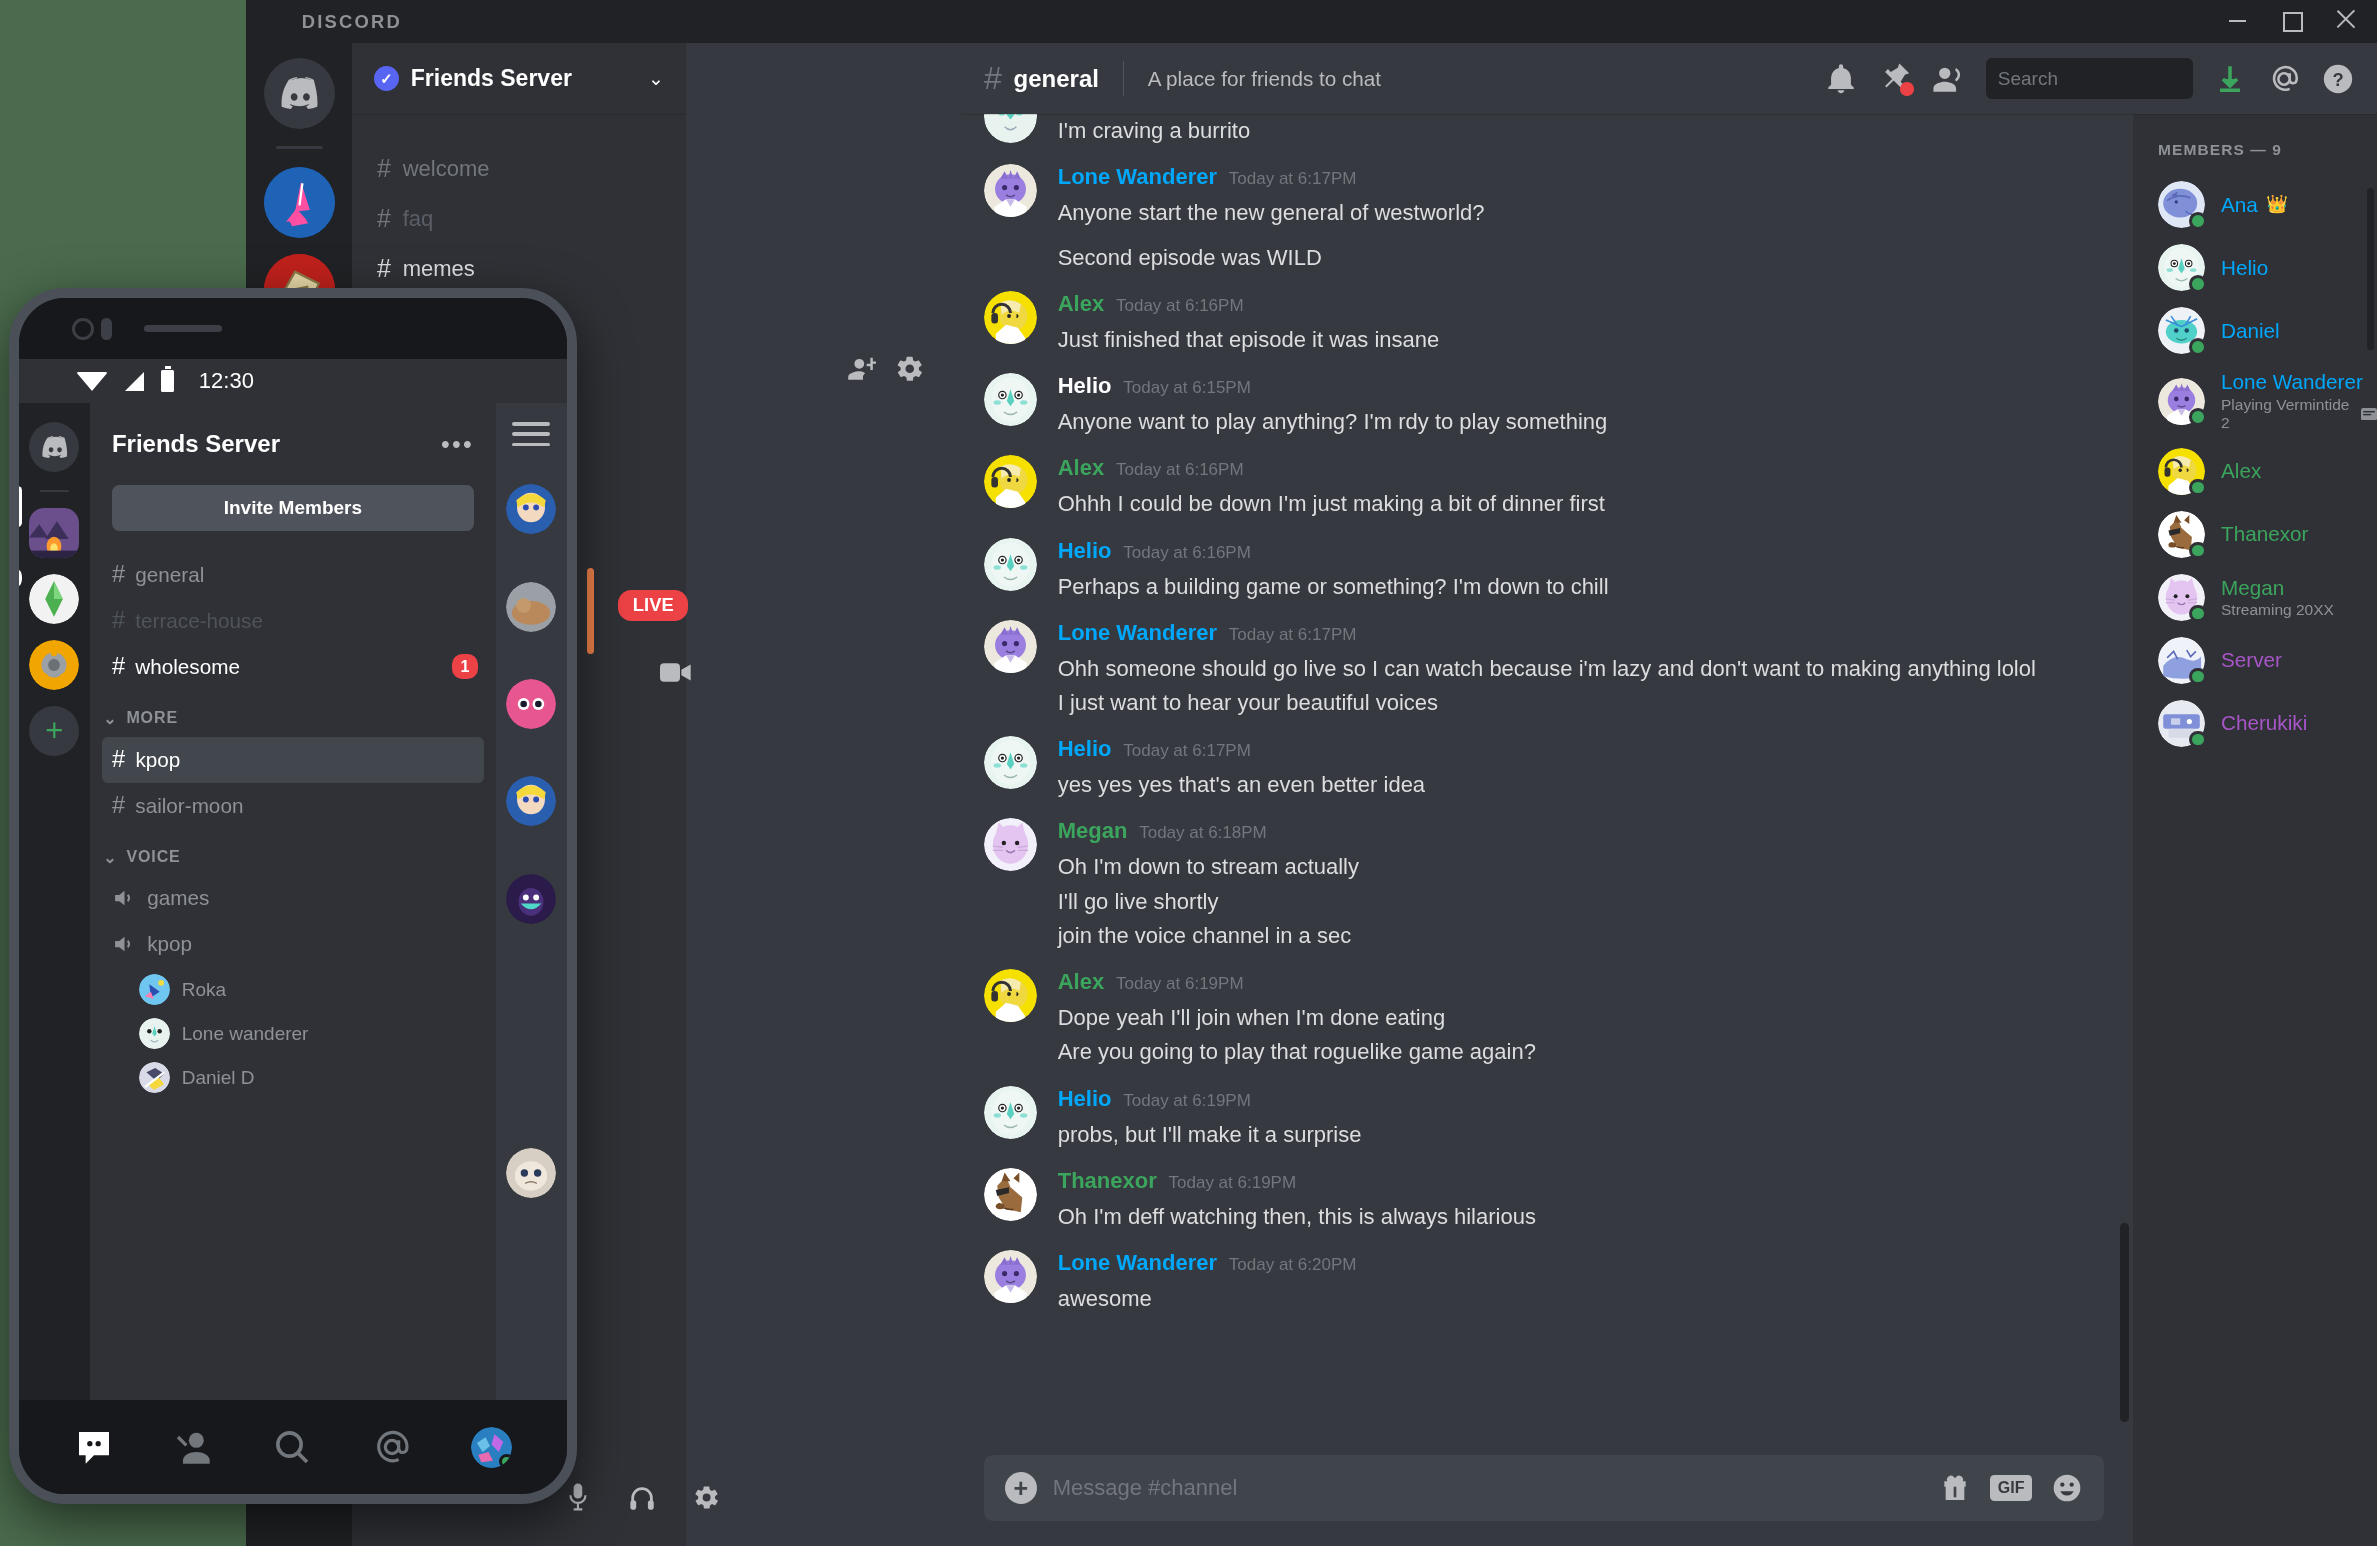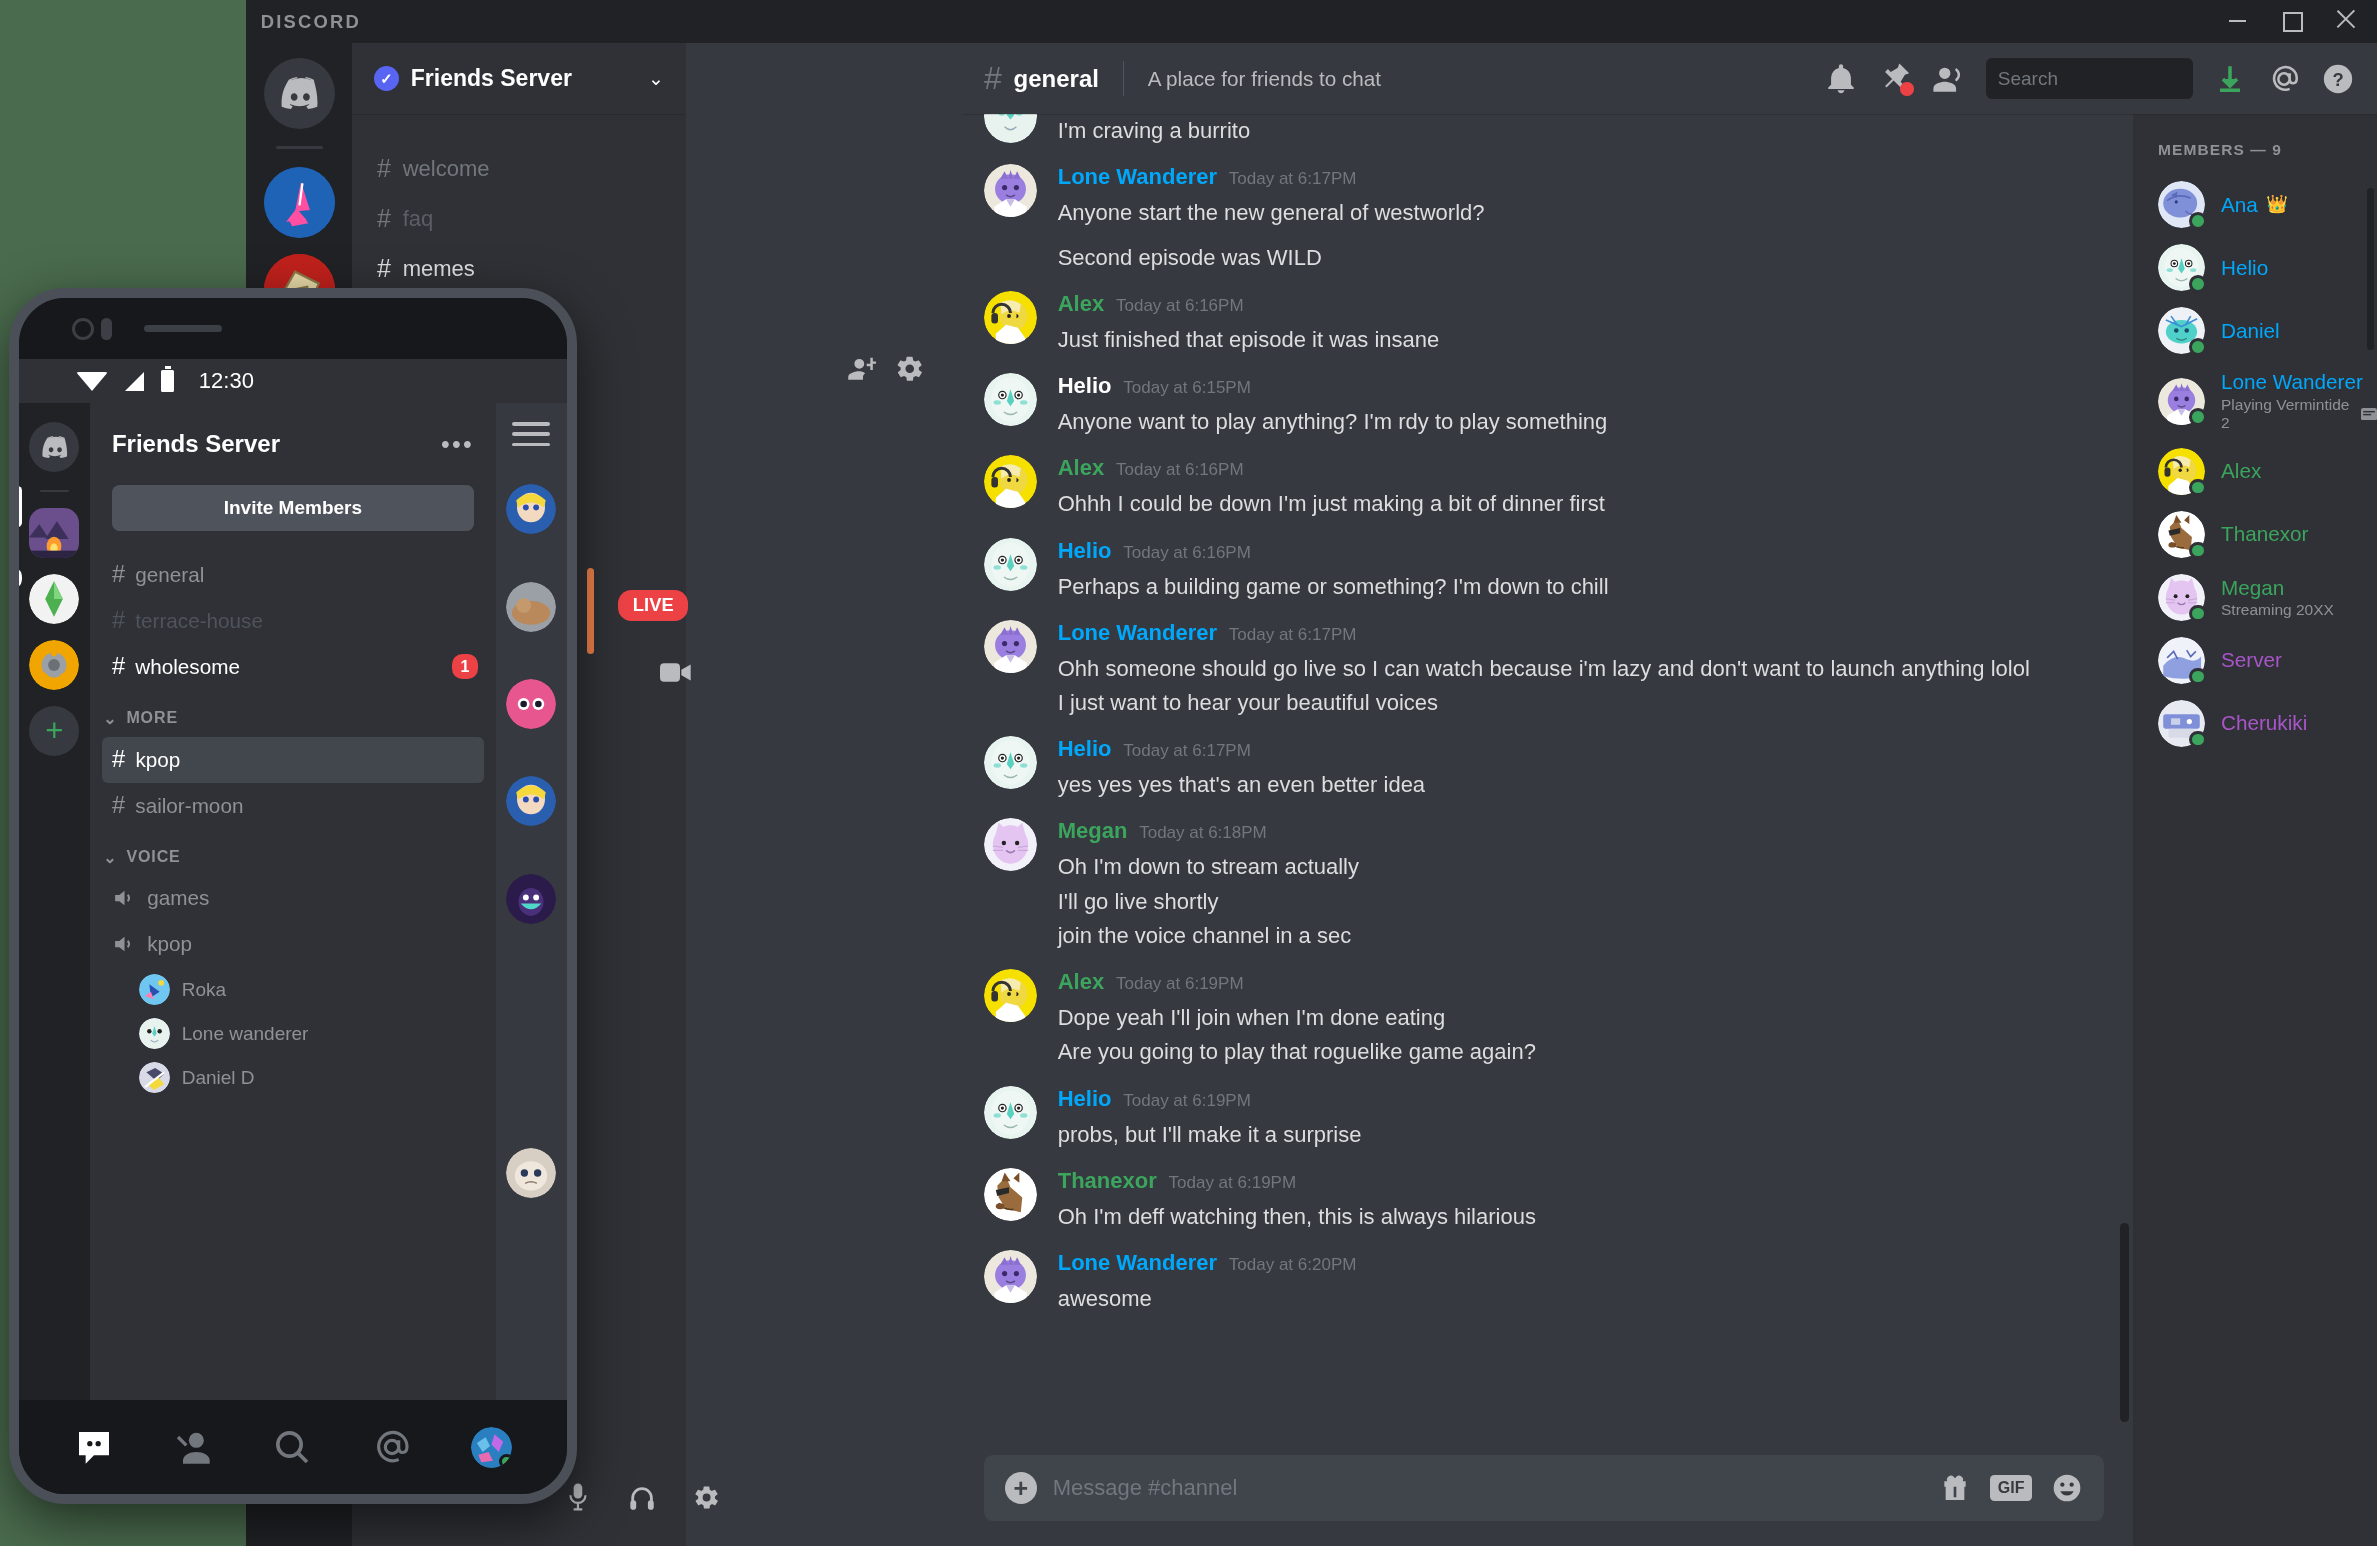--- a/index.html
+++ b/index.html
@@ -14,21 +14,21 @@
   
   .desktop-window {
     position: absolute; left: 246px; top: 0px;
     width: 2131px; height: 1547px;
     background: #36393f;
     overflow: hidden;
   }
   .titlebar {
     position: absolute; left: 0; top: 0; width: 100%; height: 43px;
     background: #202225;
-    display: flex; align-items: center;
+    display: flex; align-items: center; padding-left: 41px;
   }
   .discord-wordmark {
     margin-left: 14.8px;
     color: #8e9297; font-weight: bold; font-size: 18.4px;
     letter-spacing: 2.2px;
   }
   .win-controls { position: absolute; right: 20.7px; top: 8.9px; display: flex; gap: 32px; align-items: center; }
   .wc { width: 22px; height: 22px; position: relative; cursor: pointer; }
   .wc-min::after { content:''; position:absolute; left:2.2px; top:11px; width:17.7px; height:2.2px; background:#b9bbbe; }
   .wc-max::after { content:''; position:absolute; left:3px; top:3px; width:16px; height:16px; border:2.2px solid #b9bbbe; }
@@ -592,21 +592,21 @@
                   <path d="M30 42 Q36 47 42 42" stroke="#5a4a8a" stroke-width="2" fill="none"></path>
                   <path d="M14 58 L30 48 L42 48 L58 58 L58 72 L14 72 Z" fill="#fff"></path>
                   <path d="M30 48 L36 58 L42 48" fill="#c8bde8"></path>
                 </svg>
               </div>
               <div class="msg-body">
                 <div class="msg-head">
                   <span class="msg-author" style="color: rgb(0, 168, 252);">Lone Wanderer</span>
                   <span class="msg-time">Today at 6:17PM</span>
                 </div>
-                <div class="msg-line">Ohh someone should go live so I can watch because i'm lazy and don't want to launch anything lolol</div>
+                <div class="msg-line">Ohh someone should go live so I can watch because i'm lazy and don't want to making anything lolol</div>
                 <div class="msg-line">I just want to hear your beautiful voices</div>
               </div>
             </div>
             <div class="msg">
               <div class="avatar">
                 <svg width="100%" height="100%" viewBox="0 0 72 72">
                   <circle cx="36" cy="36" r="36" fill="#e8f4f0"></circle>
                   <ellipse cx="36" cy="36" rx="26" ry="30" fill="#eef7f4"></ellipse>
                   <path d="M36 22 L31 38 L36 45 L41 38 Z" fill="#5ad1c0"></path>
                   <circle cx="25" cy="30" r="5" fill="#fff" stroke="#222" stroke-width="1.6"></circle>

